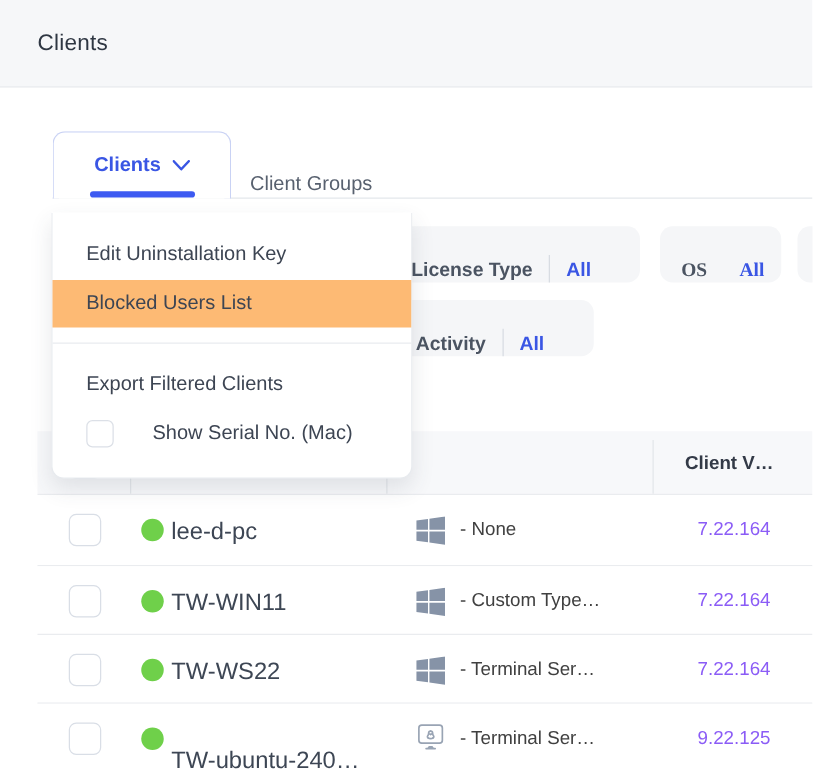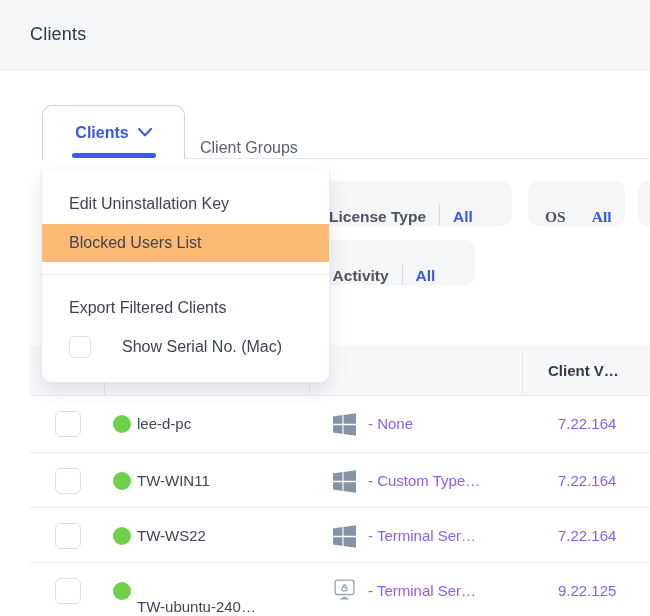--- a/index.html
+++ b/index.html
@@ -26,22 +26,22 @@
   .pill .pvalue { font-size:15.5px; font-weight:600; color:#3a56e4; white-space:nowrap; }
 
   
   .thead { position:absolute; left:30px; top:345px; width:620px; height:50px; background:#f7f8fa; z-index:1; }
   .thead .colv { position:absolute; top:7px; bottom:0; width:1px; background:#e3e6ea; }
   .th-label { position:absolute; top:0; height:50px; display:flex; align-items:center; font-size:15px; font-weight:bold; color:#333a47; }
   .hline { position:absolute; left:30px; width:620px; height:1px; background:#eaecef; z-index:1; }
   .row { position:absolute; left:30px; width:620px; height:55px; background:#fff; z-index:1; }
   .cbox { position:absolute; width:26px; height:26px; border:1px solid #d9dee6; border-radius:6px; background:#fff; cursor:pointer; }
   .dot { position:absolute; width:18px; height:18px; border-radius:50%; }
-  .cname { position:absolute; font-size:15px; color:#3d4654; white-space:nowrap; }
-  .lic { position:absolute; font-size:15px; color:#8b5cf6; white-space:nowrap; }
+  .cname { position:absolute; font-size:19px; color:#3d4654; white-space:nowrap; }
+  .lic { position:absolute; font-size:15px; color:#404040; white-space:nowrap; }
   .ver { position:absolute; font-size:15px; color:#8b5cf6; white-space:nowrap; }
   .osicon { position:absolute; width:23px; height:23px; }
 
   
   .menu { position:absolute; left:41px; top:170px; width:289px; height:213px; background:#fff; border:1px solid #e7eaee; border-top:none; border-radius:0 0 10px 10px; box-shadow:0 8px 18px rgba(55,65,85,.12); z-index:10; }
   .mi { position:absolute; left:0; width:100%; padding-left:27px; font-size:16px; color:#3d4553; display:flex; align-items:center; cursor:pointer; }
   .mi.hl { background:#fdba74; }
   .mdiv { position:absolute; left:0; width:100%; height:1px; background:#e9ebef; }
   .mcheck-row { position:absolute; left:27px; display:flex; align-items:center; gap:31px; cursor:pointer; }
   .mcheck { width:22px; height:22px; border:1px solid #dce0e7; border-radius:5px; background:#fff; }

